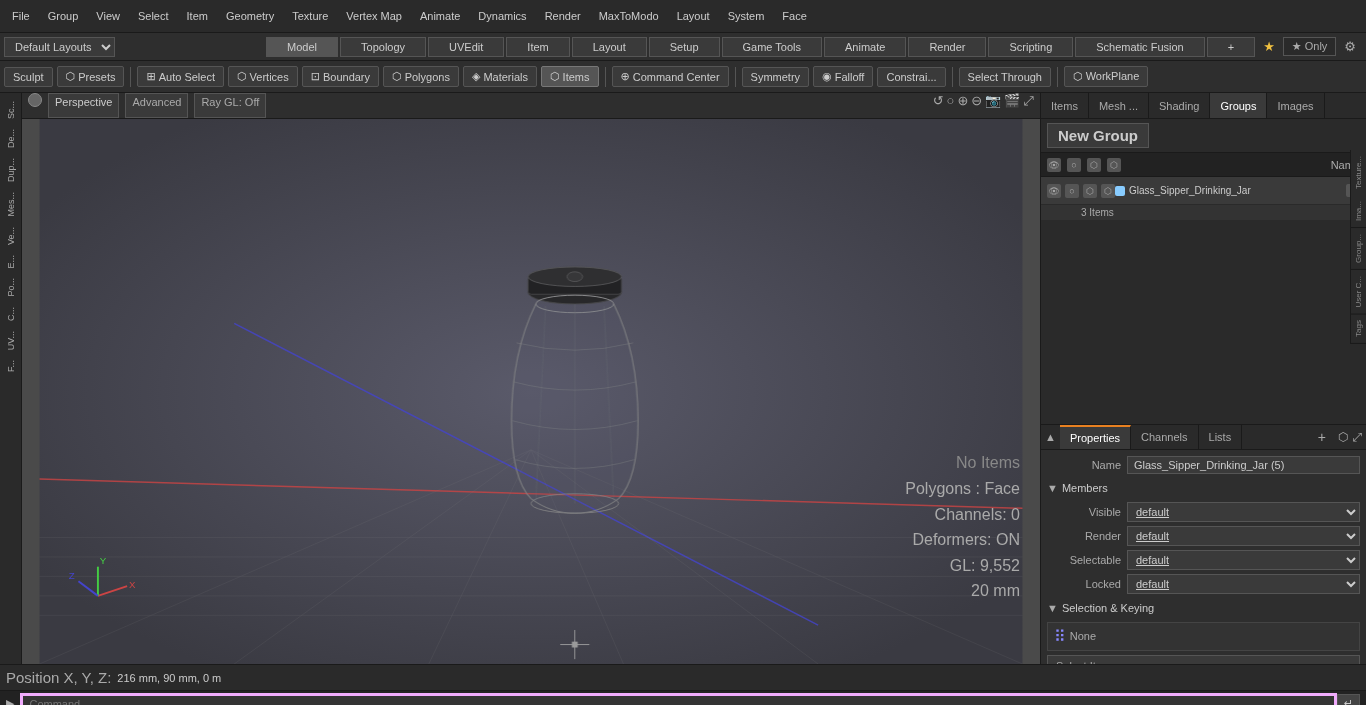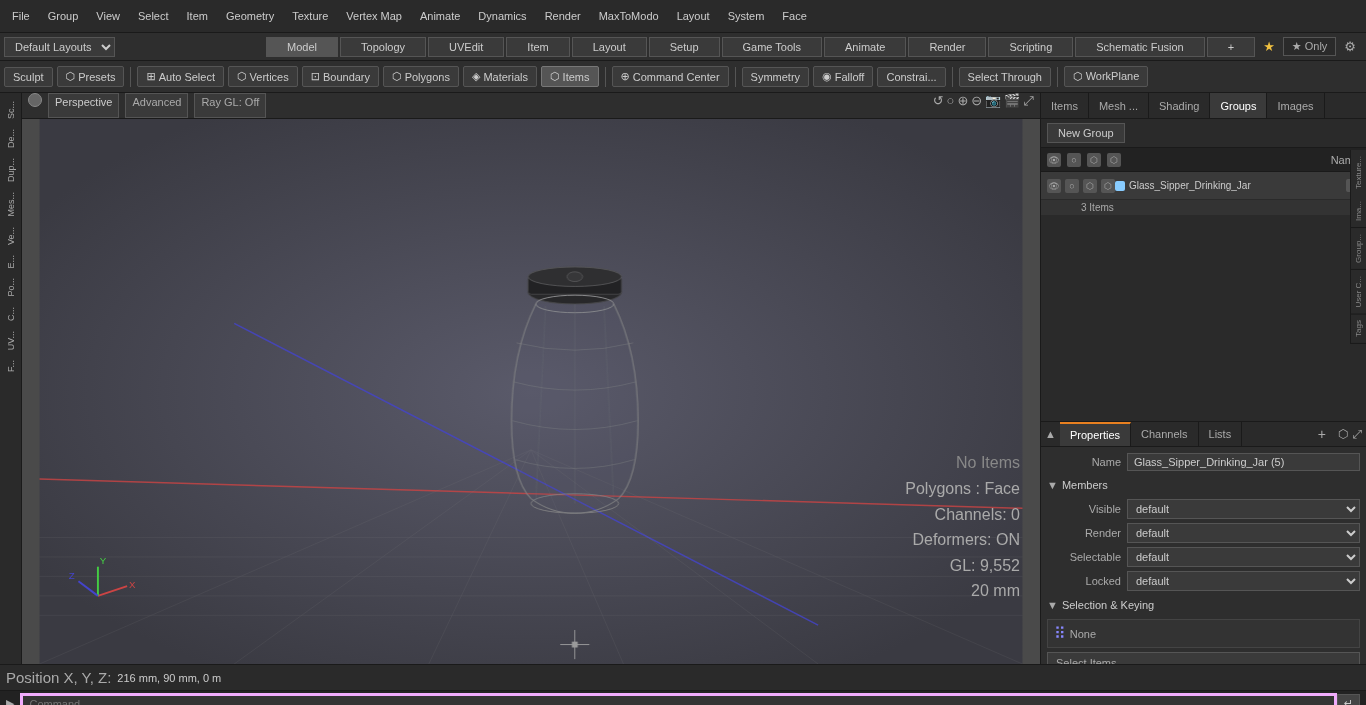--- a/index.html
+++ b/index.html
@@ -53,21 +53,21 @@
     
     .right-panel { width: 326px; background: #2e2e2e; border-left: 1px solid #1a1a1a; display: flex; flex-direction: column; }
 
     
     .groups-tabs { height: 26px; background: #2a2a2a; display: flex; align-items: stretch; border-bottom: 1px solid #1a1a1a; }
     .gtab { padding: 0 10px; color: #aaa; font-size: 11px; cursor: pointer; display: flex; align-items: center; border-right: 1px solid #1a1a1a; }
     .gtab.active { background: #3a3a3a; color: #fff; }
 
     
     .groups-header { display: flex; align-items: center; padding: 4px 6px; background: #2a2a2a; border-bottom: 1px solid #1a1a1a; }
-    .new-group-btn { background: #3a3a3a; color: #ccc; padding: 3px 10px; font-size: 11px; border: 1px solid #555; cursor: pointer; }
+    .new-group-btn { background: #3a3a3a; color: #ccc; padding: 3px 10px; font-size: 15px; border: 1px solid #555; cursor: pointer; font-weight: bold; }
     .groups-col-header { display: flex; align-items: center; padding: 2px 6px; background: #222; border-bottom: 1px solid #1a1a1a; height: 24px; }
     .groups-col-icons { display: flex; gap: 6px; }
     .col-icon { width: 14px; height: 14px; border-radius: 2px; background: #555; font-size: 9px; display: flex; align-items: center; justify-content: center; color: #aaa; cursor: pointer; }
     .col-name { margin-left: auto; color: #aaa; font-size: 11px; }
 
     
     .group-item-row { display: flex; align-items: center; padding: 3px 6px; background: #3a3a3a; border-bottom: 1px solid #2a2a2a; height: 28px; }
     .row-icons { display: flex; gap: 4px; align-items: center; }
     .row-eye { width: 14px; height: 14px; background: #555; border-radius: 2px; display: flex; align-items: center; justify-content: center; font-size: 9px; color: #aaa; cursor: pointer; }
     .row-color { width: 10px; height: 10px; background: #88ccff; border-radius: 2px; margin-right: 4px; }
@@ -81,21 +81,21 @@
     .ptab.active { background: #3a3a3a; color: #fff; border-top: 2px solid #e88020; }
     .ptab-add { margin-left: auto; padding: 0 8px; color: #aaa; font-size: 14px; cursor: pointer; }
     .ptab-icons { display: flex; gap: 4px; padding: 0 4px; }
     .ptab-icon { color: #aaa; font-size: 12px; cursor: pointer; }
 
     
     .props-body { padding: 6px; overflow-y: auto; flex: 1; }
     .prop-row { display: flex; align-items: center; margin-bottom: 4px; }
     .prop-label { color: #aaa; font-size: 11px; text-align: right; min-width: 80px; padding-right: 6px; }
     .prop-input { flex: 1; background: #3a3a3a; border: 1px solid #555; color: #ccc; padding: 2px 6px; font-size: 11px; }
-    .prop-select { flex: 1; background: #3a3a3a; border: 1px solid #555; color: #ccc; padding: 2px 4px; font-size: 11px; }
+    .prop-select { flex: 1; background: #3a3a3a; border: 1px solid #555; color: #ccc; padding: 2px 4px; font-size: 11px; text-decoration: underline; }
     .prop-select-wrapper { flex: 1; display: flex; }
     .section-header { display: flex; align-items: center; padding: 4px 0; color: #ccc; font-size: 11px; margin-bottom: 4px; cursor: pointer; }
     .section-arrow { margin-right: 4px; color: #aaa; }
 
     
     .sk-none-row { display: flex; align-items: center; padding: 4px 6px; gap: 4px; background: #333; border: 1px solid #444; margin-bottom: 4px; }
     .sk-grid-icon { color: #8888ff; font-size: 16px; }
     .sk-none-label { color: #aaa; font-size: 11px; }
     .sk-btn { display: block; width: 100%; background: #3a3a3a; border: 1px solid #555; color: #aaa; padding: 4px 8px; font-size: 11px; text-align: left; cursor: pointer; margin-bottom: 3px; }
 

